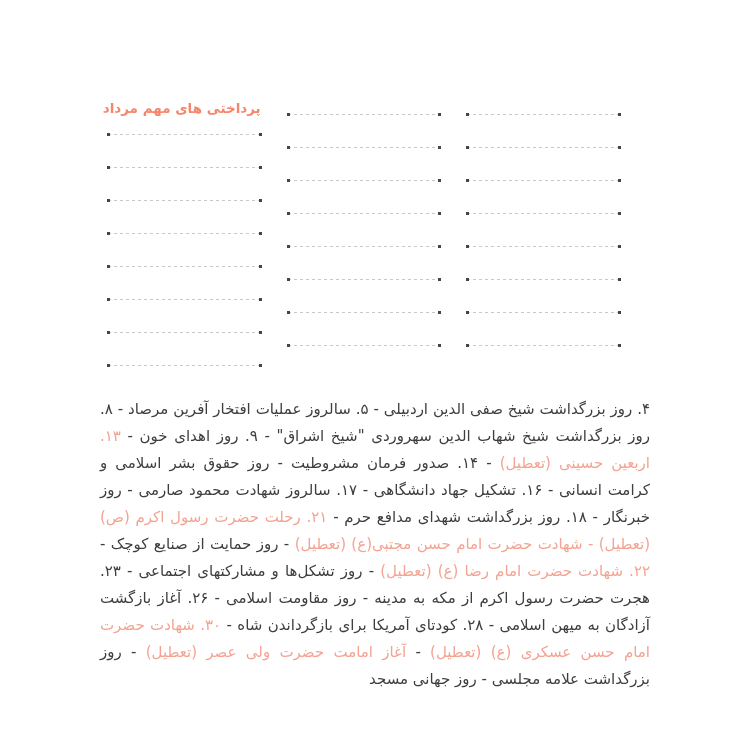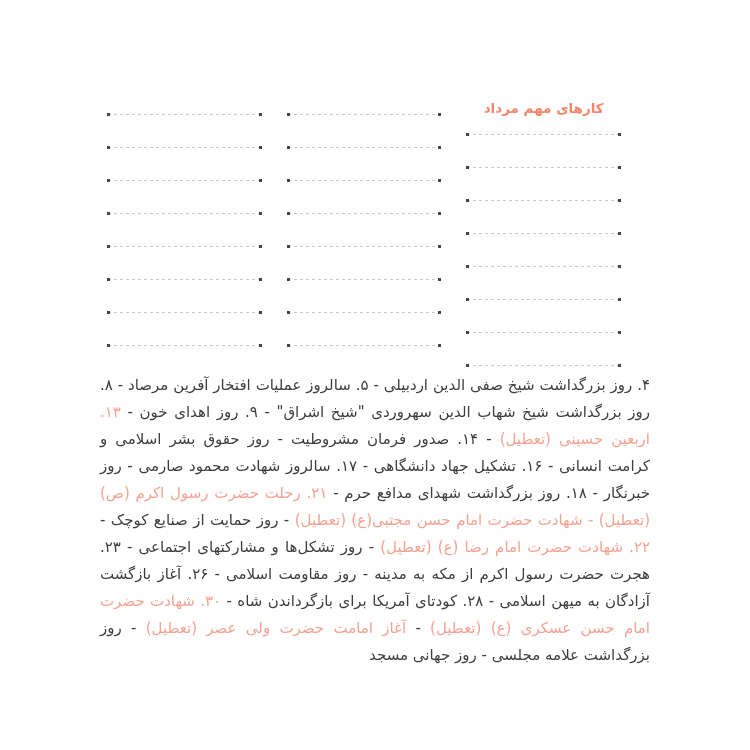--- a/index.html
+++ b/index.html
@@ -52,50 +52,36 @@
     position:absolute;
     top:-1px;
     width:3px;height:3px;
     background:var(--rule-dot);
   }
   .rule::before{right:-1px;}
   .rule::after{left:-1px;}
   
   .notes{
     position:absolute;
-    top:372px;left:100px;width:550px;
+    top:396px;left:100px;width:550px;
     direction:rtl;
     text-align:justify;
     font-size:15px;
     line-height:27px;
     color:var(--text);
   }
   .notes .seg{color:var(--text);}
   .notes .seg.accent-light{color:var(--accent-light);}
 </style>
 </head>
 <body>
 
 <div class="page">
 
   <div class="columns">
-
-    <section class="col">
-      <h2 class="col-title">کارهای مهم مرداد</h2>
-      <div class="rules">
-          <div class="rule"></div>
-          <div class="rule"></div>
-          <div class="rule"></div>
-          <div class="rule"></div>
-          <div class="rule"></div>
-          <div class="rule"></div>
-          <div class="rule"></div>
-          <div class="rule"></div>
-        </div>
-    </section>
 
     <section class="col">
       <div class="rules">
           <div class="rule"></div>
           <div class="rule"></div>
           <div class="rule"></div>
           <div class="rule"></div>
           <div class="rule"></div>
           <div class="rule"></div>
           <div class="rule"></div>
@@ -109,17 +95,31 @@
           <div class="rule"></div>
           <div class="rule"></div>
           <div class="rule"></div>
           <div class="rule"></div>
           <div class="rule"></div>
           <div class="rule"></div>
           <div class="rule"></div>
         </div>
     </section>
 
+    <section class="col">
+      <h2 class="col-title">پرداختی های مهم مرداد</h2>
+      <div class="rules">
+          <div class="rule"></div>
+          <div class="rule"></div>
+          <div class="rule"></div>
+          <div class="rule"></div>
+          <div class="rule"></div>
+          <div class="rule"></div>
+          <div class="rule"></div>
+          <div class="rule"></div>
+        </div>
+    </section>
+
   </div>
 
   <p class="notes"><span class="seg">۴. روز بزرگداشت شیخ صفی الدین اردبیلی - ۵. سالروز عملیات افتخار آفرین مرصاد - ۸. روز بزرگداشت شیخ شهاب الدین سهروردی "شیخ اشراق" - ۹. روز اهدای خون - </span><span class="seg accent-light">۱۳. اربعین حسینی (تعطیل)</span><span class="seg"> - ۱۴. صدور فرمان مشروطیت - روز حقوق بشر اسلامی و کرامت انسانی - ۱۶. تشکیل جهاد دانشگاهی - ۱۷. سالروز شهادت محمود صارمی - روز خبرنگار - ۱۸. روز بزرگداشت شهدای مدافع حرم - </span><span class="seg accent-light">۲۱. رحلت حضرت رسول اکرم (ص) (تعطیل) - شهادت حضرت امام حسن مجتبی(ع) (تعطیل)</span><span class="seg"> - روز حمایت از صنایع کوچک - </span><span class="seg accent-light">۲۲. شهادت حضرت امام رضا (ع) (تعطیل)</span><span class="seg"> - روز تشکل‌ها و مشارکتهای اجتماعی - ۲۳. هجرت حضرت رسول اکرم از مکه به مدینه - روز مقاومت اسلامی - ۲۶. آغاز بازگشت آزادگان به میهن اسلامی - ۲۸. کودتای آمریکا برای بازگرداندن شاه - </span><span class="seg accent-light">۳۰. شهادت حضرت امام حسن عسکری (ع) (تعطیل)</span><span class="seg"> - </span><span class="seg accent-light">آغاز امامت حضرت ولی عصر (تعطیل)</span><span class="seg"> - روز بزرگداشت علامه مجلسی - روز جهانی مسجد</span></p>
 
 </div>
 
 </body></html>

